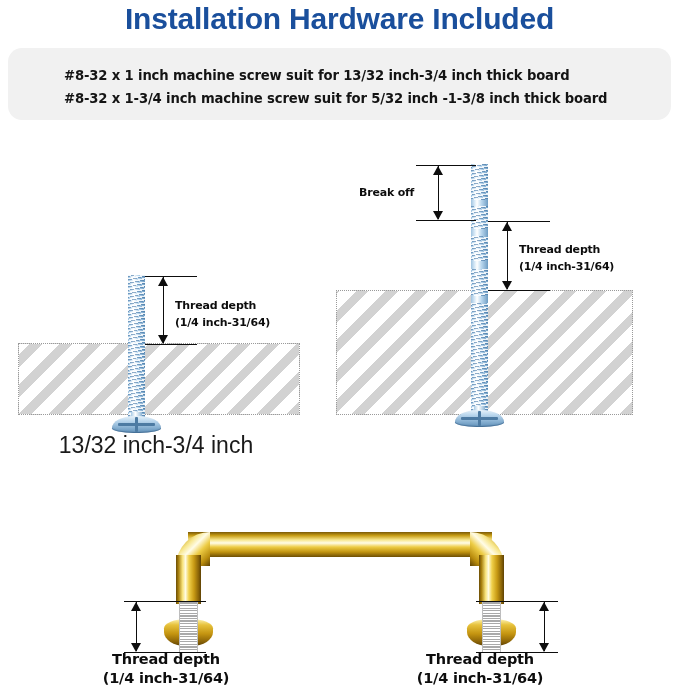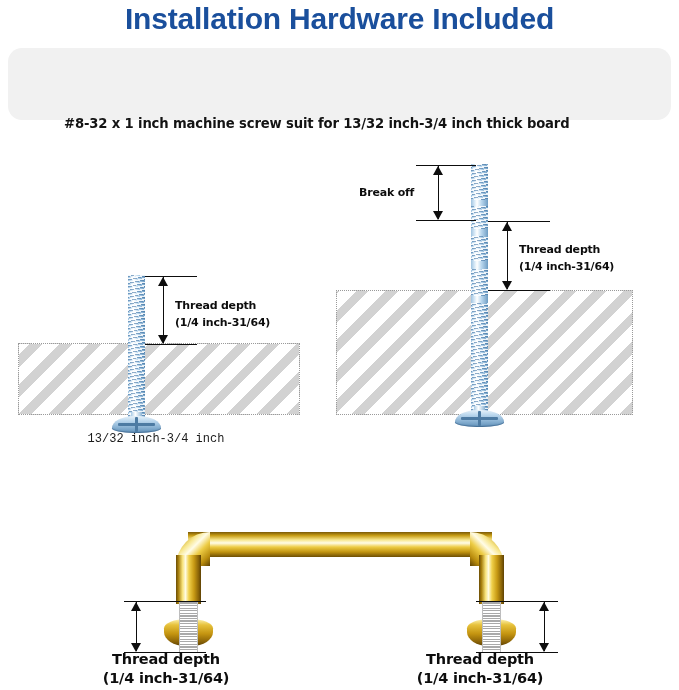--- a/index.html
+++ b/index.html
@@ -49,21 +49,20 @@
   }
   .spec-line {
     position: absolute;
     left: 56px;
     font-family: "DejaVu Sans", sans-serif;
     font-weight: bold;
     font-size: 13.2px;
     color: #141414;
     white-space: nowrap;
     letter-spacing: -0.15px;
-    margin-top: 48px;
   }
   #spec-line-1 { top: 20px; }
   #spec-line-2 { top: 43px; }
 
   
   .diagram { position: absolute; }
 
   .board {
     position: absolute;
     box-sizing: border-box;
@@ -158,22 +157,22 @@
     font-family: "DejaVu Sans", sans-serif;
     font-weight: bold;
     font-size: 11px;
     color: #0d0d0d;
     line-height: 15px;
     white-space: nowrap;
     letter-spacing: -0.2px;
   }
   .caption {
     position: absolute;
-    font-family: Liberation Mono, monospace;
-    font-size: 12px;
+    font-family: Liberation Sans, sans-serif;
+    font-size: 23px;
     color: #1a1a1a;
     white-space: nowrap;
     text-align: center;
   }
   .foot-label {
     position: absolute;
     font-family: "DejaVu Sans", sans-serif;
     font-weight: bold;
     font-size: 14.5px;
     color: #0d0d0d;
@@ -216,20 +215,21 @@
 </style>
 </head>
 <body>
 
 <div class="page">
 
   <div id="page-title">Installation Hardware Included</div>
 
   <div id="spec-box">
     <div class="spec-line" id="spec-line-1">#8-32 x 1 inch machine screw suit for  13/32 inch-3/4 inch thick board</div>
+    <div class="spec-line" id="spec-line-2">#8-32 x 1-3/4 inch machine screw suit for 5/32 inch -1-3/8 inch thick board</div>
   </div>
 
   <div class="diagram" style="left:0px; top:150px; width:340px; height:320px;">
 
     <div class="board" style="left:18px; top:193px; width:282px; height:72px;"></div>
 
     <div class="screw">
 
       <div class="shank" style="left:128px; top:125px; width:17px; height:142px;"></div>
 

